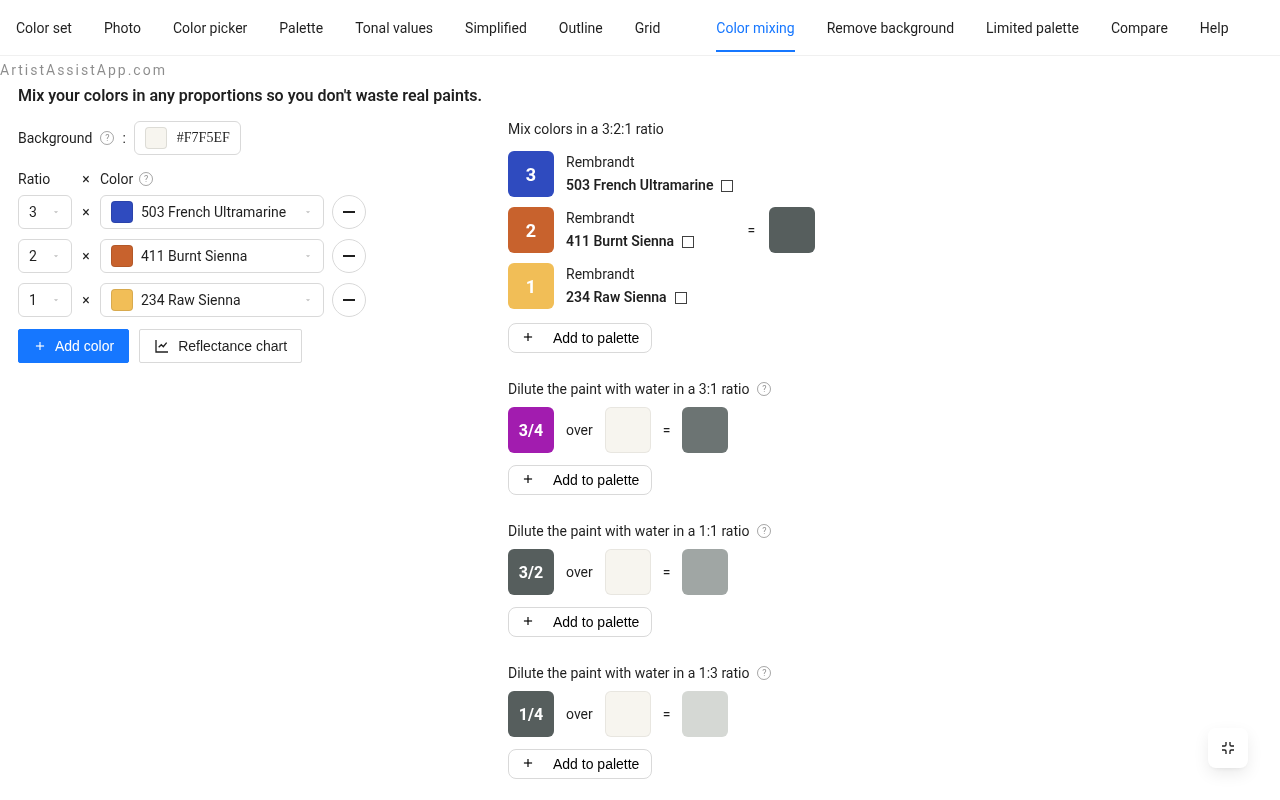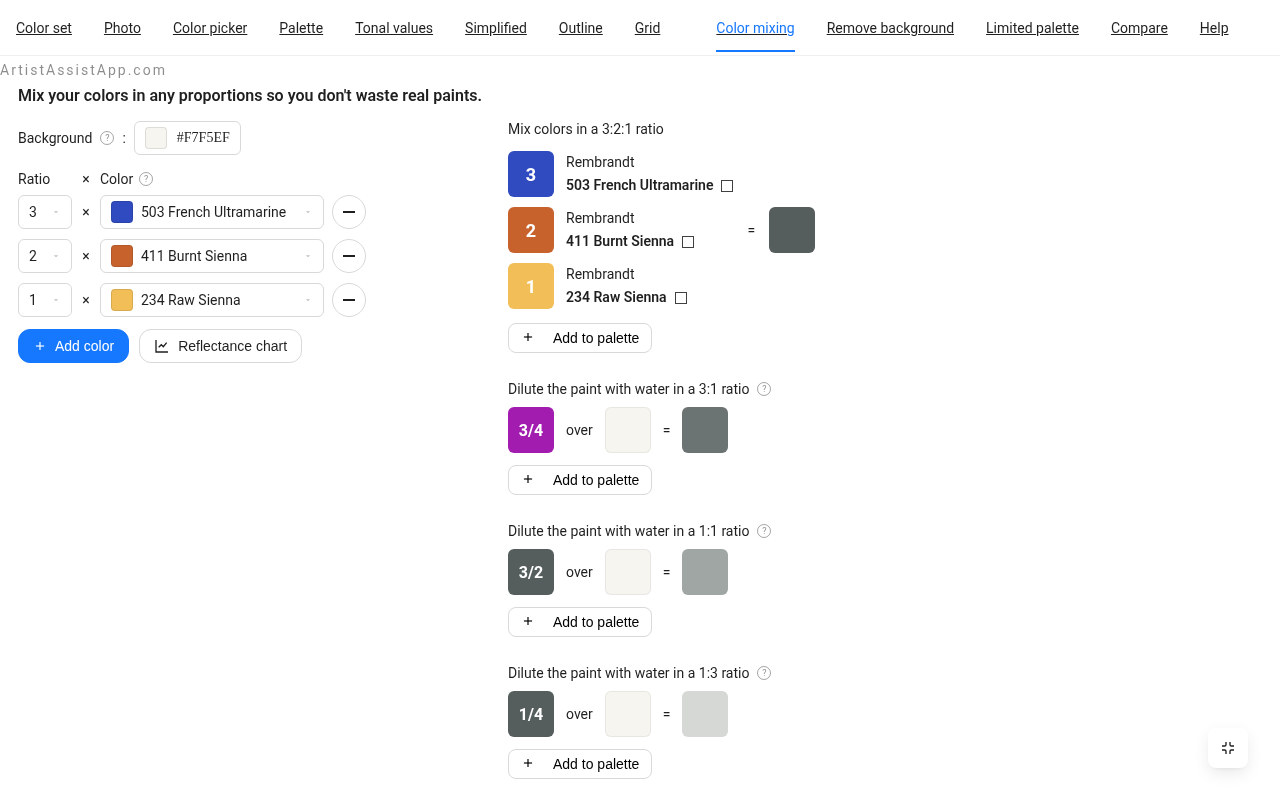--- a/index.html
+++ b/index.html
@@ -10,21 +10,20 @@
       background: #fff;
     }
     .tabs-nav {
       display: flex;
       align-items: center;
       border-bottom: 1px solid #f0f0f0;
       padding: 0 16px;
       height: 56px;
       gap: 32px;
       overflow: hidden;
-      text-decoration: underline;
     }
     .tab-item {
       padding: 16px 0;
       cursor: pointer;
       white-space: nowrap;
       color: rgba(0,0,0,0.88);
       position: relative;
     }
     .tab-item.active {
       color: #1677ff;
@@ -139,21 +138,21 @@
     .minus-line {
       width: 12px; height: 1.5px;
       background: rgba(0,0,0,0.88);
     }
     .btn {
       display: inline-flex;
       align-items: center;
       gap: 8px;
       height: 34px;
       padding: 0 14px;
-      border-radius: 12px;
+      border-radius: 2px;
       cursor: pointer;
       font-size: 14px;
     }
     .btn-primary {
       background: #1677ff;
       color: #fff;
       border: 1px solid #1677ff;
     }
     .btn-default {
       background: #fff;

